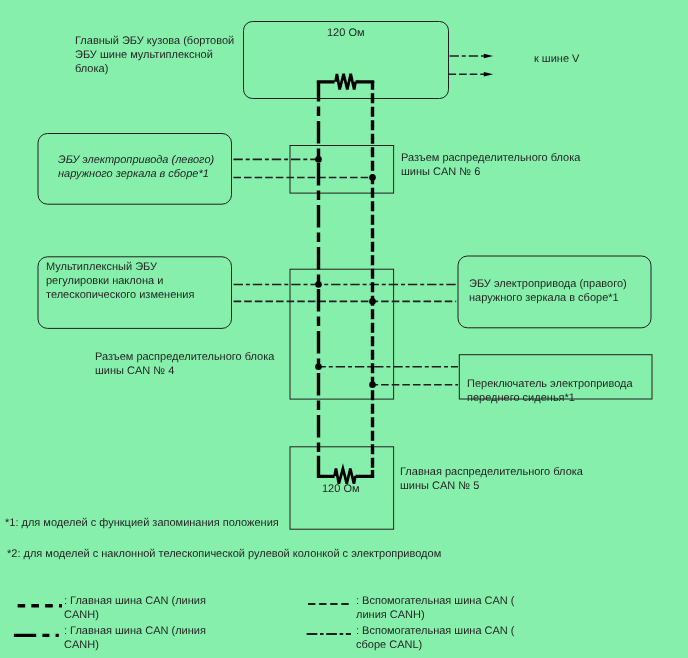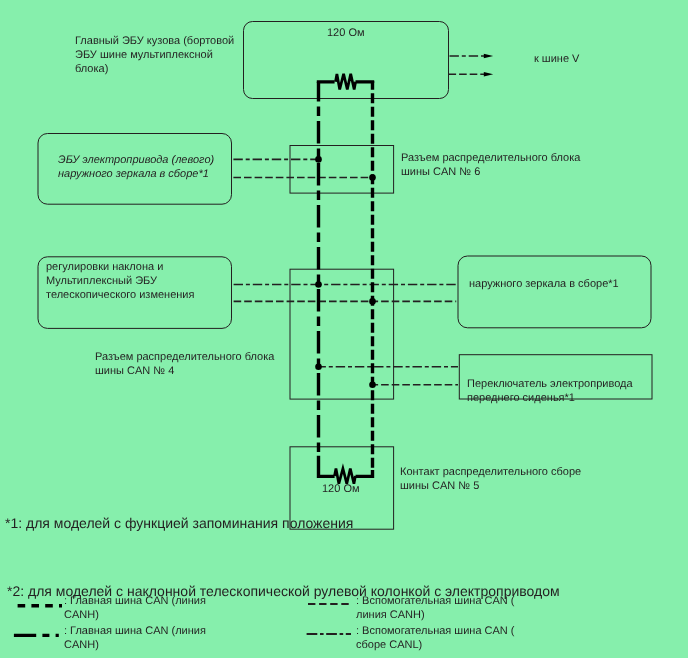--- a/index.html
+++ b/index.html
@@ -6,21 +6,21 @@
   html,body{margin:0;padding:0;background:#ffffff;}
   body{width:688px;height:658px;font-family:"Liberation Sans",sans-serif;color:#231f20;}
   #root{position:relative;width:688px;height:658px;overflow:hidden;background:#86efac;}
   svg{position:absolute;left:0;top:0;width:688px;height:658px;display:block;overflow:visible;}
   .boxline{fill:none;stroke:#231f20;stroke-width:1;}
   .thickline{fill:none;stroke:#000;stroke-width:3.4;}
   .thinline{fill:none;stroke:#231f20;stroke-width:1.6;}
   .dot{fill:#000;}
   .lbl{position:absolute;font-size:11px;line-height:14px;color:#231f20;white-space:pre;
         -webkit-font-smoothing:antialiased;text-rendering:geometricPrecision;}
-  .note{font-size:14px;}
+  .note{font-size:11px;}
 </style>
 </head>
 <body>
 
 <div id="root">
 <svg id="diagram" viewBox="0 0 688 658">
   <path class="thinline" stroke-dasharray="9.4 2.9 4.0 2.9" d="M 233.4 159.4 L 320.5 159.4"></path>
   <path class="thinline" stroke-dasharray="7.6 3.0" d="M 233.4 177.5 L 374.5 177.5"></path>
   <path class="thinline" stroke-dasharray="9.4 2.9 4.0 2.9" d="M 233.6 284.5 L 320.5 284.5"></path>
   <path class="thinline" stroke-dasharray="7.6 3.0" d="M 233.6 301.4 L 374.5 301.4"></path>
@@ -57,27 +57,27 @@
 </svg>
 <svg id="legend-lines" viewBox="0 0 688 658">
   <path fill="none" stroke="#000" stroke-width="3.4" stroke-dasharray="7.6 6.2" d="M 17.6 605.8 L 62 605.8"></path>
   <path fill="none" stroke="#000" stroke-width="3.4" stroke-dasharray="22.3 6.2 7 6.2 3.2 6.2" d="M 13.9 635.4 L 60 635.4"></path>
   <path fill="none" stroke="#231f20" stroke-width="2.2" stroke-dasharray="7.4 3.7" d="M 308 604 L 349 604"></path>
   <path fill="none" stroke="#231f20" stroke-width="2.2" stroke-dasharray="10.7 2.7 3.6 2.6" d="M 306.6 634 L 351 634"></path>
 </svg>
 <div class="lbl" style="left:75px;top:34px;"><div>Главный ЭБУ кузова (бортовой</div><div>ЭБУ шине мультиплексной</div><div>блока)</div></div>
 <div class="lbl" style="left:58px;top:153px;font-style:italic;"><div>ЭБУ электропривода (левого)</div><div>наружного зеркала в сборе*1</div></div>
 <div class="lbl" style="left:401px;top:151px;"><div>Разъем распределительного блока</div><div>шины CAN № 6</div></div>
-<div class="lbl" style="left:46px;top:260px;"><div>регулировки наклона и</div><div>Мультиплексный ЭБУ</div><div>телескопического изменения</div></div>
-<div class="lbl" style="left:469px;top:277px;"><div>наружного зеркала в сборе*1</div></div>
+<div class="lbl" style="left:46px;top:260px;"><div>Мультиплексный ЭБУ</div><div>регулировки наклона и</div><div>телескопического изменения</div></div>
+<div class="lbl" style="left:469px;top:277px;"><div>ЭБУ электропривода (правого)</div><div>наружного зеркала в сборе*1</div></div>
 <div class="lbl" style="left:95px;top:350px;"><div>Разъем распределительного блока</div><div>шины CAN № 4</div></div>
 <div class="lbl" style="left:467px;top:377px;"><div>Переключатель электропривода</div><div>переднего сиденья*1</div></div>
-<div class="lbl" style="left:400px;top:465px;"><div>Контакт распределительного сборе</div><div>шины CAN № 5</div></div>
+<div class="lbl" style="left:400px;top:465px;"><div>Главная распределительного блока</div><div>шины CAN № 5</div></div>
 <div class="lbl" style="left:327px;top:26px;">120 Ом</div>
 <div class="lbl" style="left:322px;top:482px;">120 Ом</div>
 <div class="lbl" style="left:502px;top:52px;margin-left:32px;">к шине V</div>
 <div class="lbl note" style="left:5px;top:516px;">*1: для моделей с функцией запоминания положения</div>
-<div class="lbl note" style="left:7px;top:547px;margin-top:37px;">*2: для моделей с наклонной телескопической рулевой колонкой с электроприводом</div>
+<div class="lbl note" style="left:7px;top:547px;">*2: для моделей с наклонной телескопической рулевой колонкой с электроприводом</div>
 <div class="lbl" style="left:64px;top:594px;"><div>​: Главная шина CAN (линия</div><div>CANH)</div></div>
 <div class="lbl" style="left:64px;top:624px;"><div>​: Главная шина CAN (линия</div><div>CANH)</div></div>
 <div class="lbl" style="left:356px;top:594px;"><div>​: Вспомогательная шина CAN (</div><div>линия CANH)</div></div>
 <div class="lbl" style="left:356px;top:624px;"><div>​: Вспомогательная шина CAN (</div><div>сборе CANL)</div></div>
 </div>
 
 </body></html>

